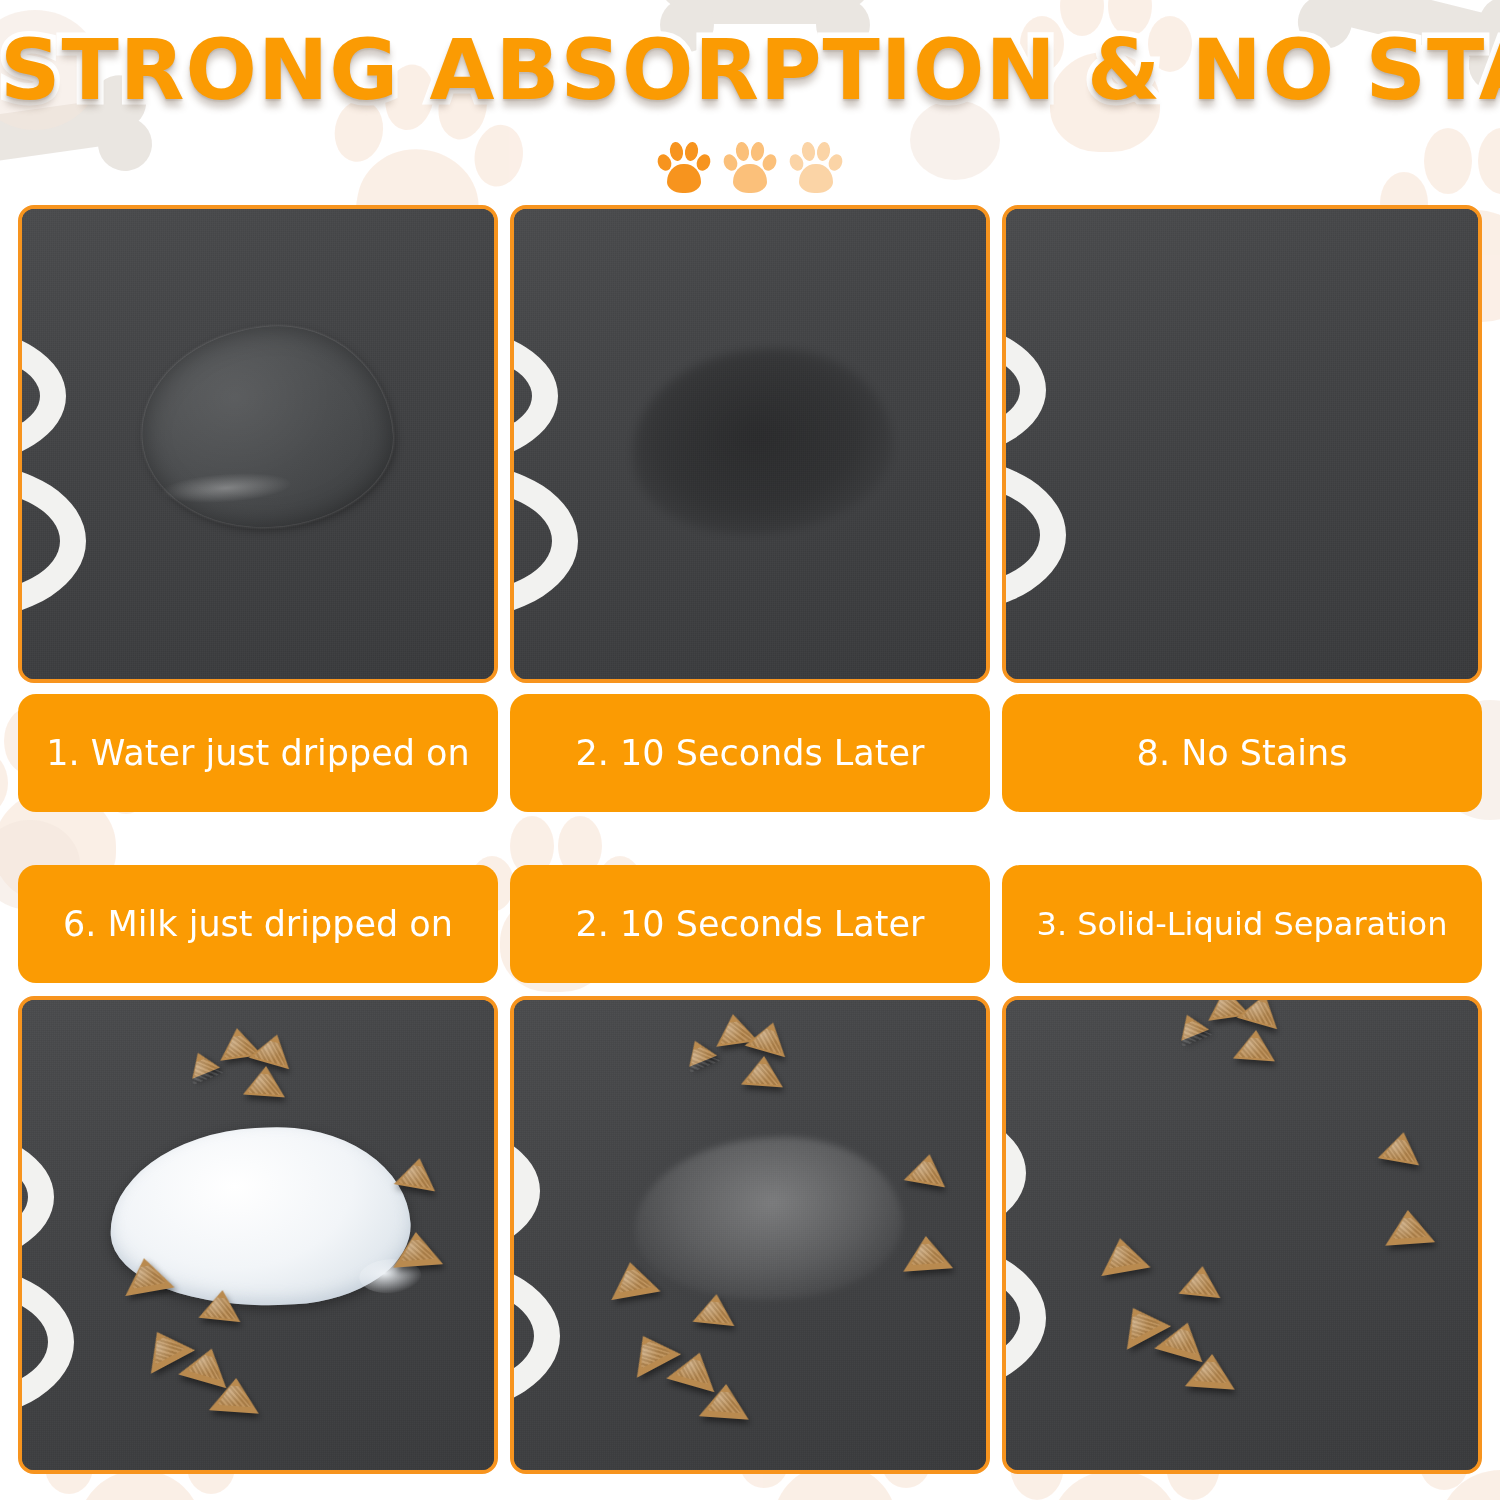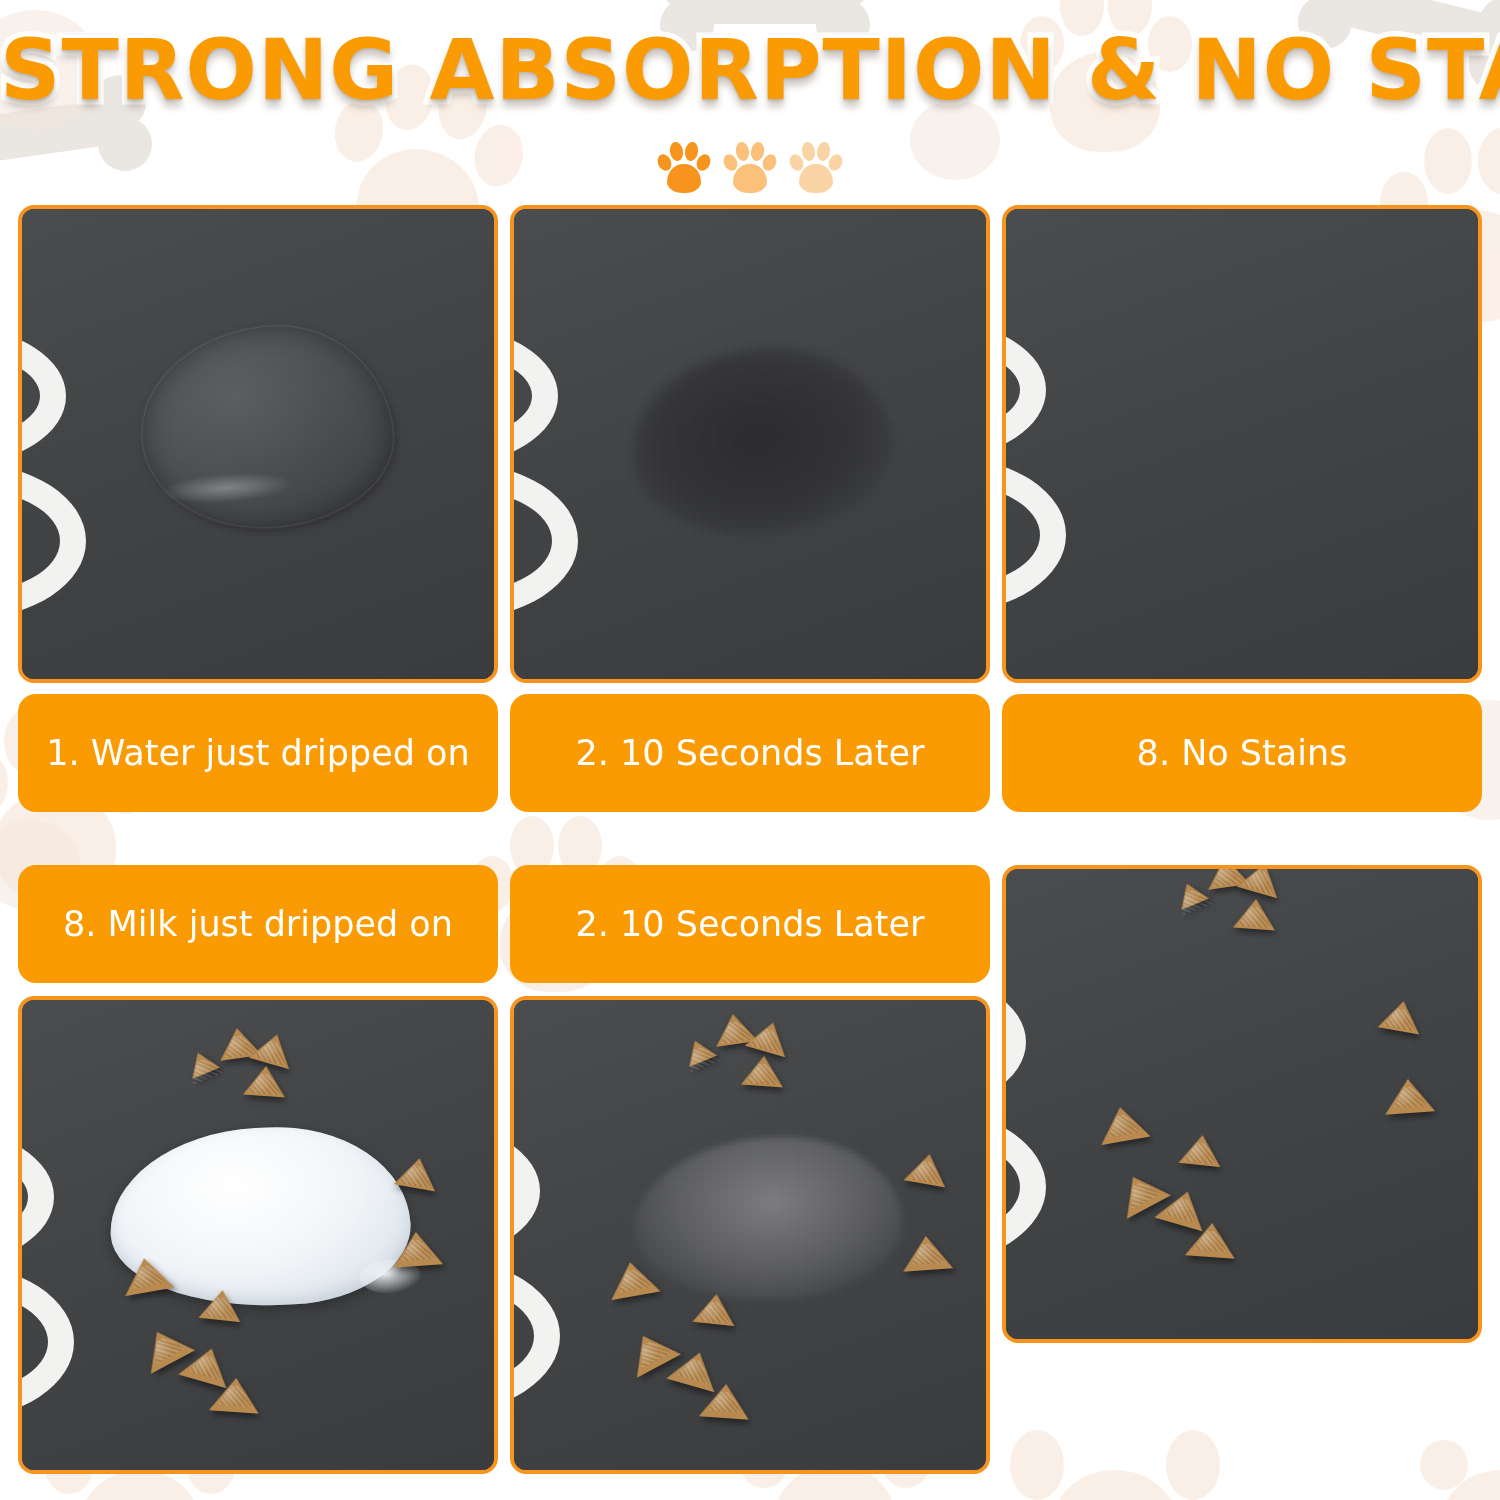--- a/index.html
+++ b/index.html
@@ -484,21 +484,21 @@
             <span class="bot"></span>
         </div>
       </div>
       <div class="caption below">8. No Stains</div>
     </div>
   </div>
 
   <div class="row" id="row-milk">
 
     <div class="cell">
-      <div class="caption above">8. Milk just dripped on</div>
+      <div class="caption above">6. Milk just dripped on</div>
       <div class="photo">
         <div class="mat"></div>
         <div class="logo-b" style="left:-70px; top:128px;">
           <span class="top"></span>
             <span class="bot"></span>
         </div>
         <div class="puddle-milk"></div>
         <div class="kibble" style="left:196px; top:28px;  transform:rotate(-8deg);"></div>
         <div class="kibble" style="left:230px; top:34px;  transform:rotate(16deg);"></div>
         <div class="kibble sm" style="left:165px; top:52px;  transform:rotate(-22deg);"></div>
@@ -530,20 +530,21 @@
         <div class="kibble lg" style="left:388px; top:236px; transform:rotate(-4deg);"></div>
         <div class="kibble lg" style="left:94px;  top:262px; transform:rotate(-10deg);"></div>
         <div class="kibble" style="left:180px; top:294px; transform:rotate(6deg);"></div>
         <div class="kibble lg" style="left:112px; top:334px; transform:rotate(-28deg);"></div>
         <div class="kibble lg" style="left:156px; top:352px; transform:rotate(16deg);"></div>
         <div class="kibble lg" style="left:186px; top:384px; transform:rotate(4deg);"></div>
       </div>
     </div>
 
     <div class="cell">
+      <div class="caption above tight">3. Solid-Liquid Separation</div>
       <div class="photo">
         <div class="mat"></div>
         <div class="logo-b" style="left:-82px; top:104px;">
           <span class="top"></span>
             <span class="bot"></span>
         </div>
         <div class="kibble" style="left:200px; top:-12px; transform:rotate(-8deg);"></div>
         <div class="kibble" style="left:234px; top:-6px;  transform:rotate(16deg);"></div>
         <div class="kibble sm" style="left:170px; top:14px;  transform:rotate(-22deg);"></div>
         <div class="kibble" style="left:228px; top:30px;  transform:rotate(4deg);"></div>

